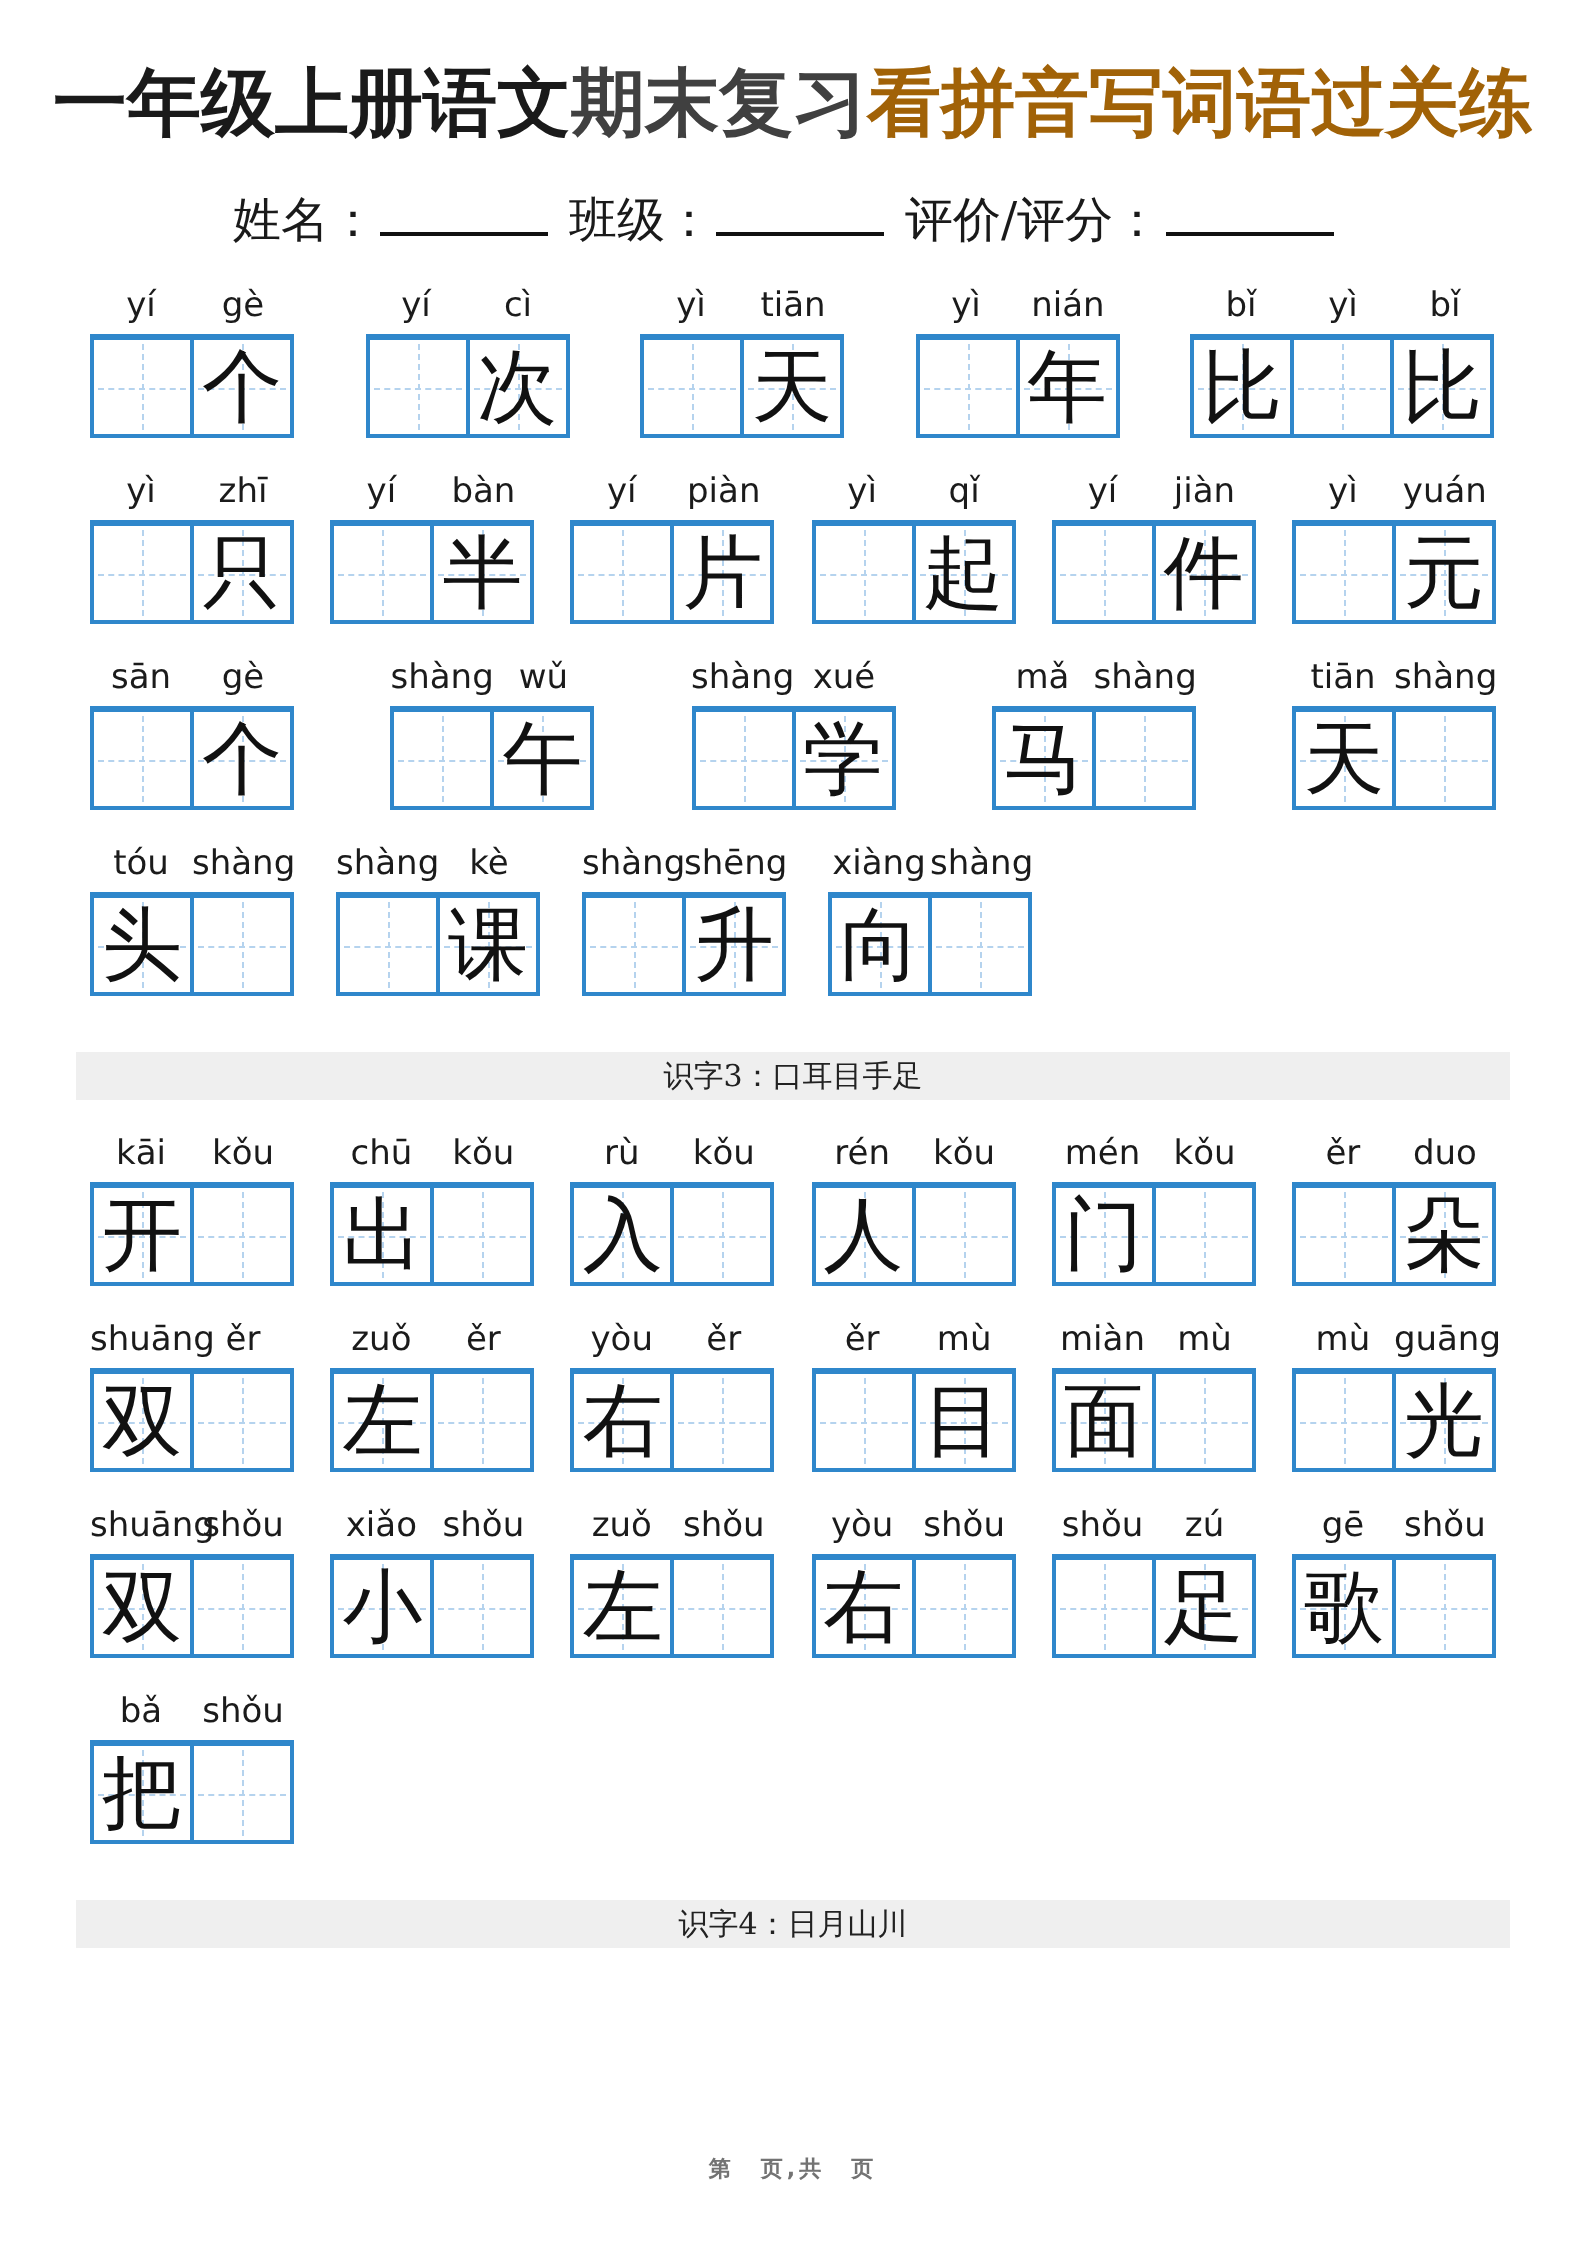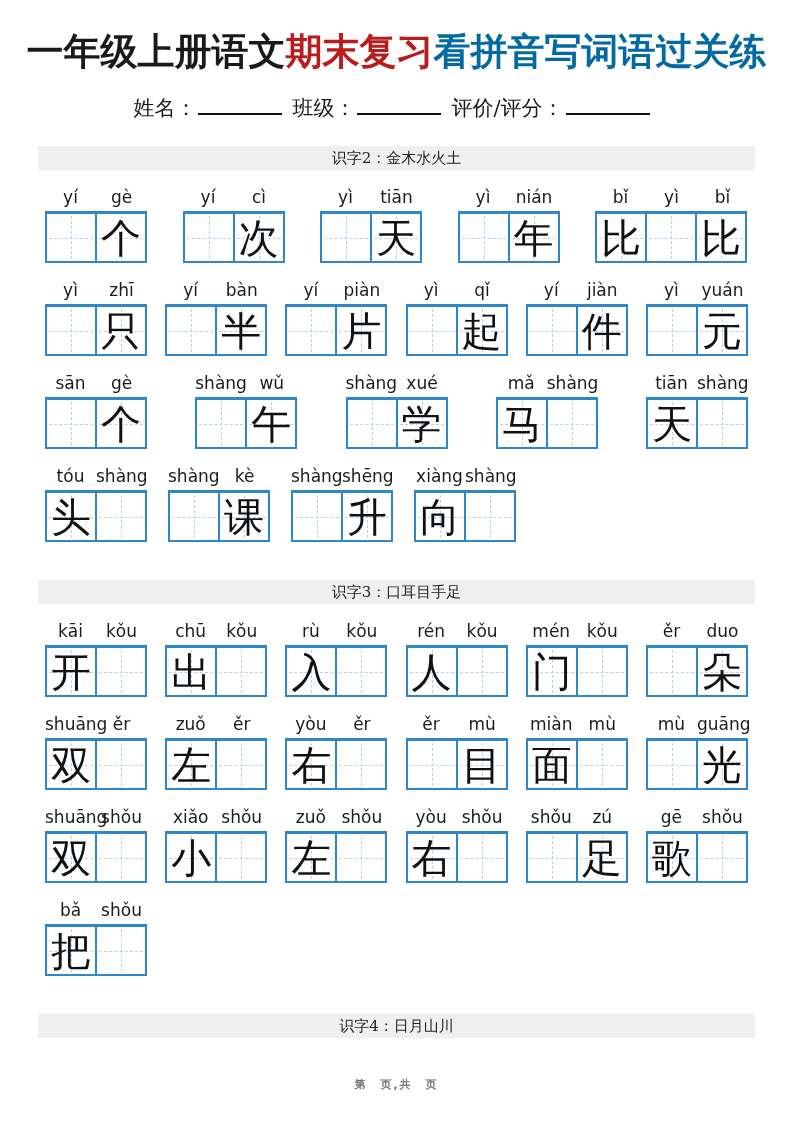--- a/index.html
+++ b/index.html
@@ -6,32 +6,32 @@
   body{
     width:793px;height:1122px;background:#ffffff;position:relative;
     font-family:"Liberation Sans",sans-serif;color:#1a1a1a;overflow:hidden;
   }
   .title{
     text-align:center;margin-top:30px;font-size:37px;font-weight:bold;
     letter-spacing:0px;line-height:44px;white-space:nowrap;
     font-family:"Liberation Sans",sans-serif;
   }
   .info-line{
-    text-align:center;margin-top:20px;font-size:21px;
+    text-align:center;margin-top:20px;font-size:24px;
     font-family:"DejaVu Serif",serif;white-space:nowrap;
   }
   .blank-line{
     display:inline-block;width:84px;border-bottom:2px solid #111;
     height:18px;margin:0 10px 0 2px;vertical-align:baseline;
   }
   .section-header{
     margin:24px 38px 0 38px;height:24px;line-height:24px;background:#efefef;
     text-align:center;font-size:15px;font-family:"DejaVu Serif",serif;color:#222;
   }
-  .section-header.gap-lg{margin-top:38px;}
+  .section-header.gap-lg{margin-top:28px;}
   .rows{margin:0 45px;}
   .char-row{display:flex;margin-top:12px;}
   .char-row.justify{justify-content:space-between;}
   .char-row.left{justify-content:flex-start;gap:21px;}
   .group{flex:0 0 auto;}
   .pinyin-row{display:flex;height:25px;align-items:flex-end;padding-bottom:4px;}
   .syllable{
     width:51px;text-align:center;font-size:17px;color:#1b1b1b;
     font-family:"DejaVu Sans",sans-serif;white-space:nowrap;
   }
@@ -56,29 +56,28 @@
   .footer{
     position:absolute;bottom:30px;left:0;width:100%;text-align:center;
     font-size:11px;font-weight:bold;letter-spacing:2px;color:#737373;
     font-family:"DejaVu Sans",sans-serif;
   }
 </style>
 </head>
 <body>
 
 <div class="title">
-  <span>一年级上册语文</span><span style="color:#b91c1c">期末复习</span><span style="color:#0369a1">看拼音写词语过关练</span>
+  <span>一年级上册语文</span><span style="color:#404040">期末复习</span><span style="color:#a16207">看拼音写词语过关练</span>
 </div>
 
 <div class="info-line">
   <span>姓名：</span><span class="blank-line"></span><span>班级：</span><span class="blank-line"></span><span>评价/评分：</span><span class="blank-line"></span>
 </div>
 
 <div id="sections">
-    <div class="section-header">识字2：金木水火土</div>
     <div class="rows">
       <div class="char-row justify">
         <div class="group">
           <div class="pinyin-row">
             <span class="syllable">yí</span>
             <span class="syllable">gè</span>
           </div>
           <div class="cells">
             <div class="cell"></div>
             <div class="cell">

